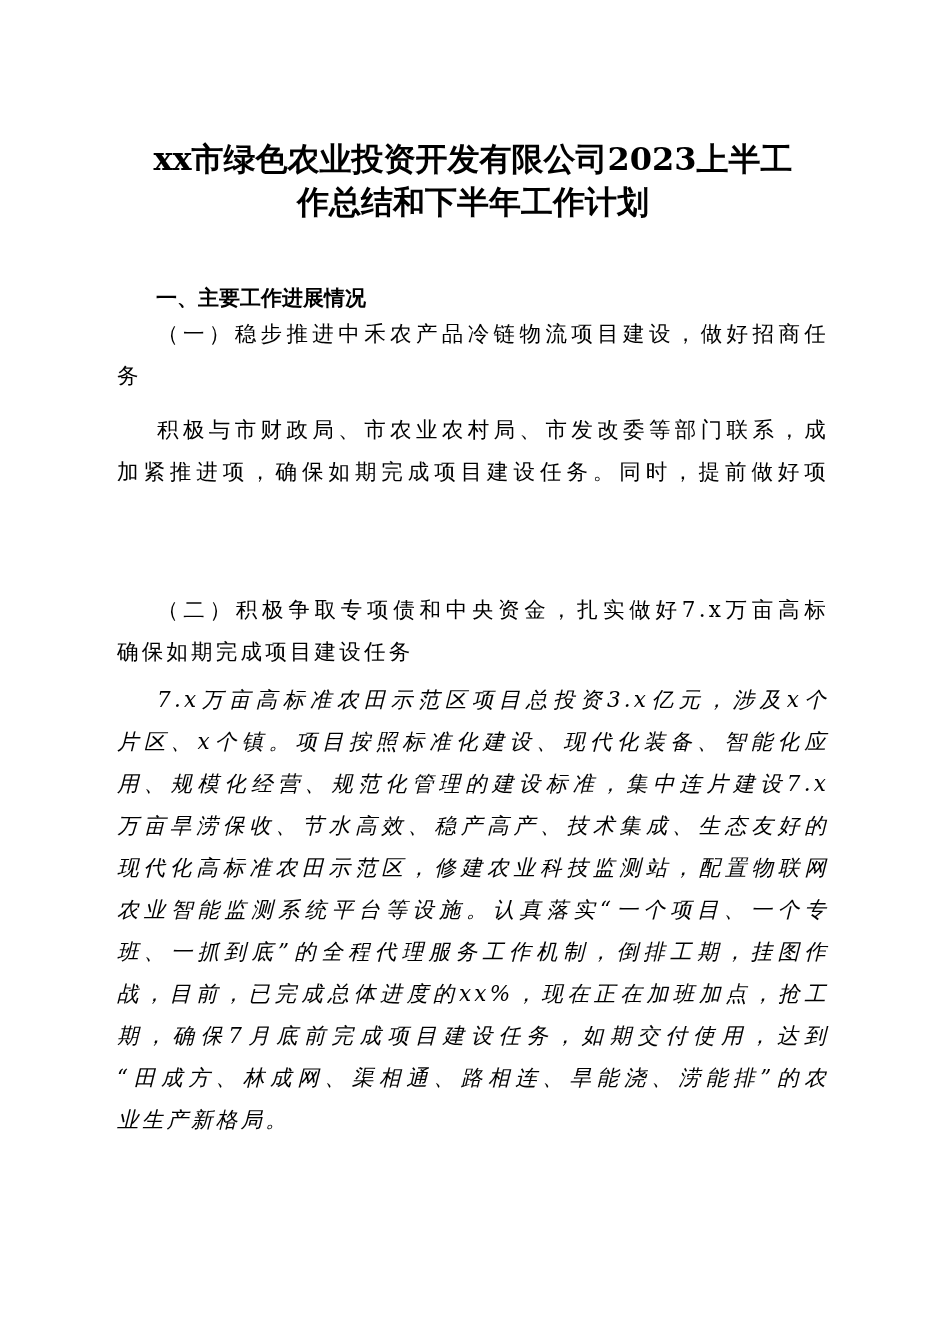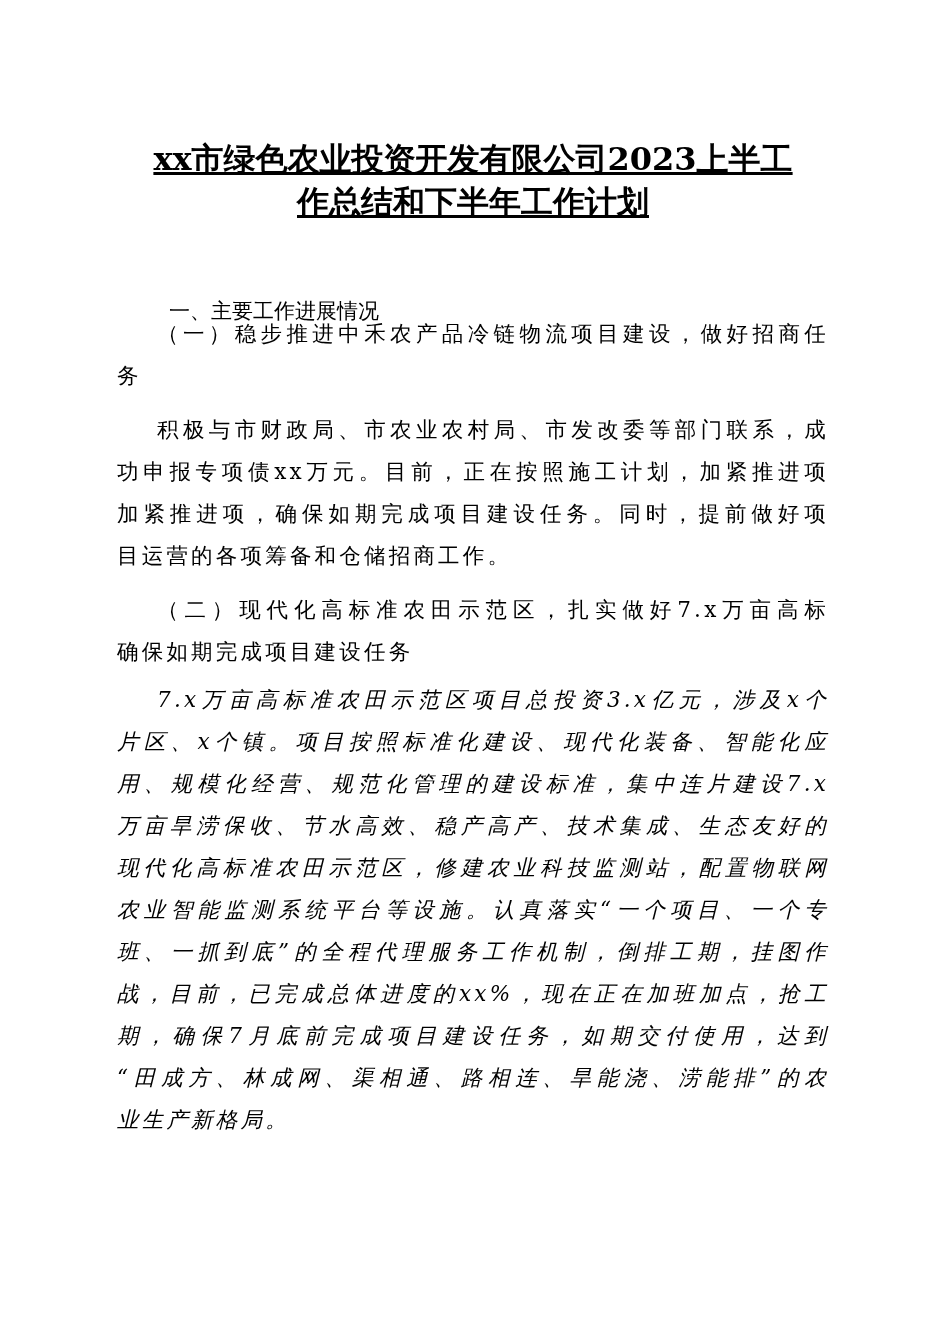--- a/index.html
+++ b/index.html
@@ -26,30 +26,30 @@
       top: 138px;
       width: 712px;
       text-align: center;
       font-family: "DejaVu Serif", "Liberation Serif", serif;
       font-weight: bold;
       font-size: 32px;
       line-height: 43px;
       letter-spacing: 0px;
       margin: 0;
     }
-    .title span { display: block; white-space: nowrap; text-decoration: underline; }
+    .title span { display: block; white-space: nowrap; }
     .heading1 {
       position: absolute;
       left: 39px;
       top: 283px;
       font-family: "DejaVu Sans", "Liberation Sans", sans-serif;
-      font-weight: normal;
+      font-weight: bold;
       font-size: 21px;
       line-height: 30px;
-      margin: 13px;
+      margin: 0;
       white-space: nowrap;
     }
     .body-block {
       position: absolute;
       left: 0;
       width: 712px;
       font-family: "DejaVu Serif", "Liberation Serif", serif;
       font-size: 21.5px;
       line-height: 42px;
       letter-spacing: 3.2px;
@@ -79,27 +79,25 @@
 
   <h2 class="heading1">一、主要工作进展情况</h2>
 
   <div class="body-block" style="top: 313px;">
     <span class="line indent-sub">（一）稳步推进中禾农产品冷链物流项目建设，做好招商任</span>
     <span class="line last">务</span>
   </div>
 
   <div class="body-block" style="top: 409px;">
     <span class="line indent">积极与市财政局、市农业农村局、市发改委等部门联系，成</span>
-    <span class="line">功申报专项债xx万元。目前，正在按照施工计划，加紧推进项</span>
     <span class="line">加紧推进项，确保如期完成项目建设任务。同时，提前做好项</span>
-    <span class="line last">目运营的各项筹备和仓储招商工作。</span>
   </div>
 
   <div class="body-block" style="top: 589px;">
-    <span class="line indent-sub">（二）现代化高标准农田示范区，扎实做好7.x万亩高标</span>
+    <span class="line indent-sub">（二）积极争取专项债和中央资金，扎实做好7.x万亩高标</span>
     <span class="line last">确保如期完成项目建设任务</span>
   </div>
 
   <div class="body-block" style="top: 679px; font-style: italic;">
     <span class="line indent">7.x万亩高标准农田示范区项目总投资3.x亿元，涉及x个</span>
     <span class="line">片区、x个镇。项目按照标准化建设、现代化装备、智能化应</span>
     <span class="line">用、规模化经营、规范化管理的建设标准，集中连片建设7.x</span>
     <span class="line">万亩旱涝保收、节水高效、稳产高产、技术集成、生态友好的</span>
     <span class="line">现代化高标准农田示范区，修建农业科技监测站，配置物联网</span>
     <span class="line">农业智能监测系统平台等设施。认真落实“一个项目、一个专</span>

